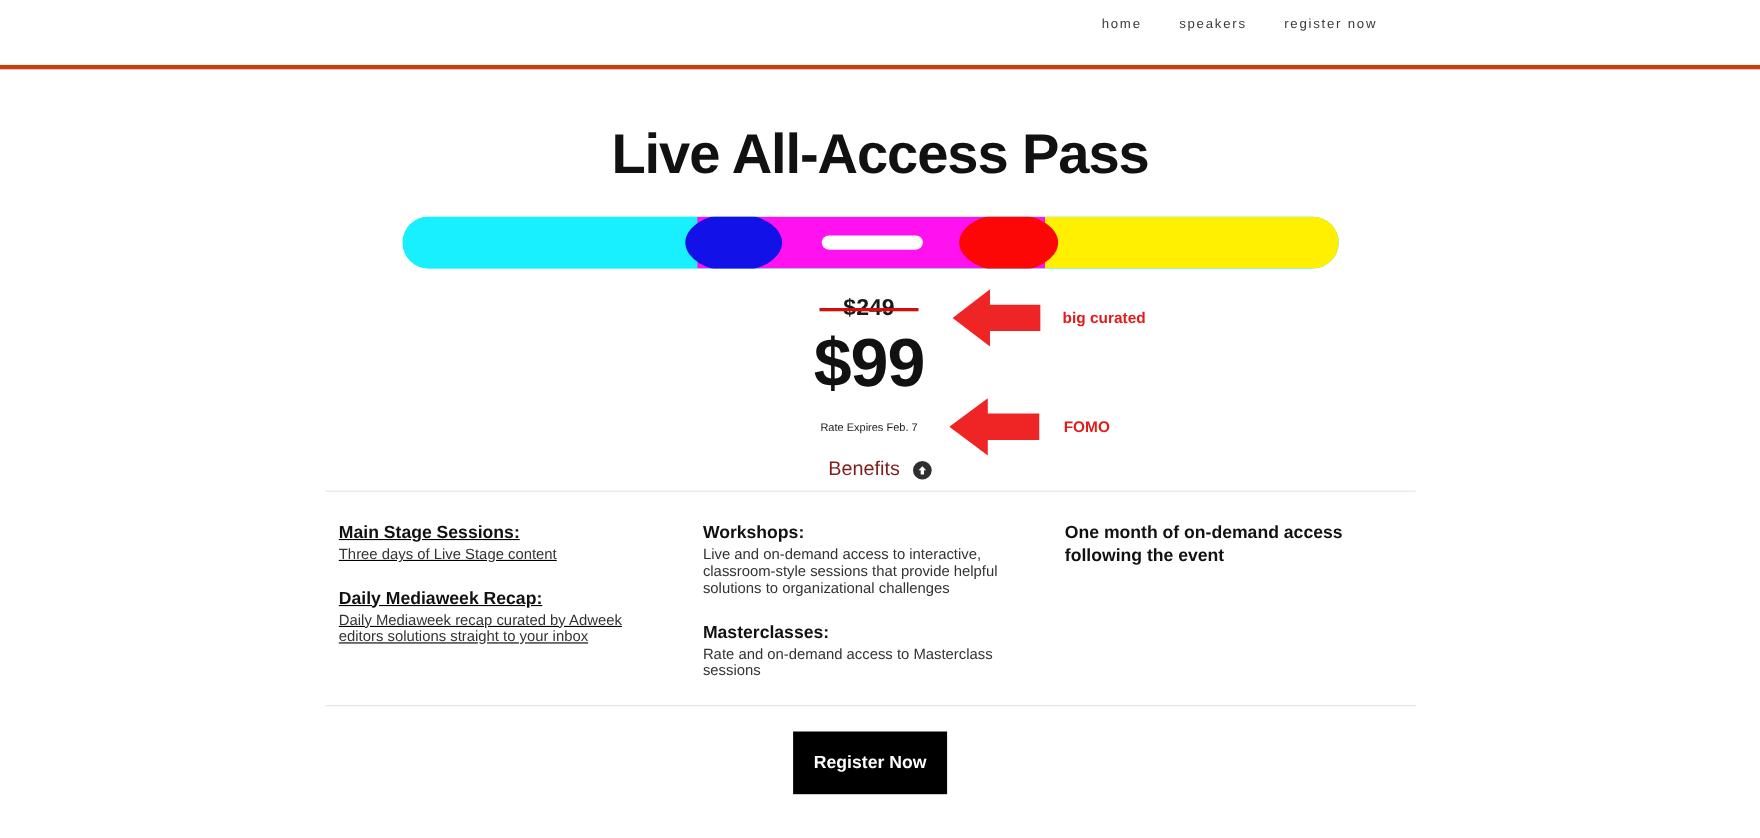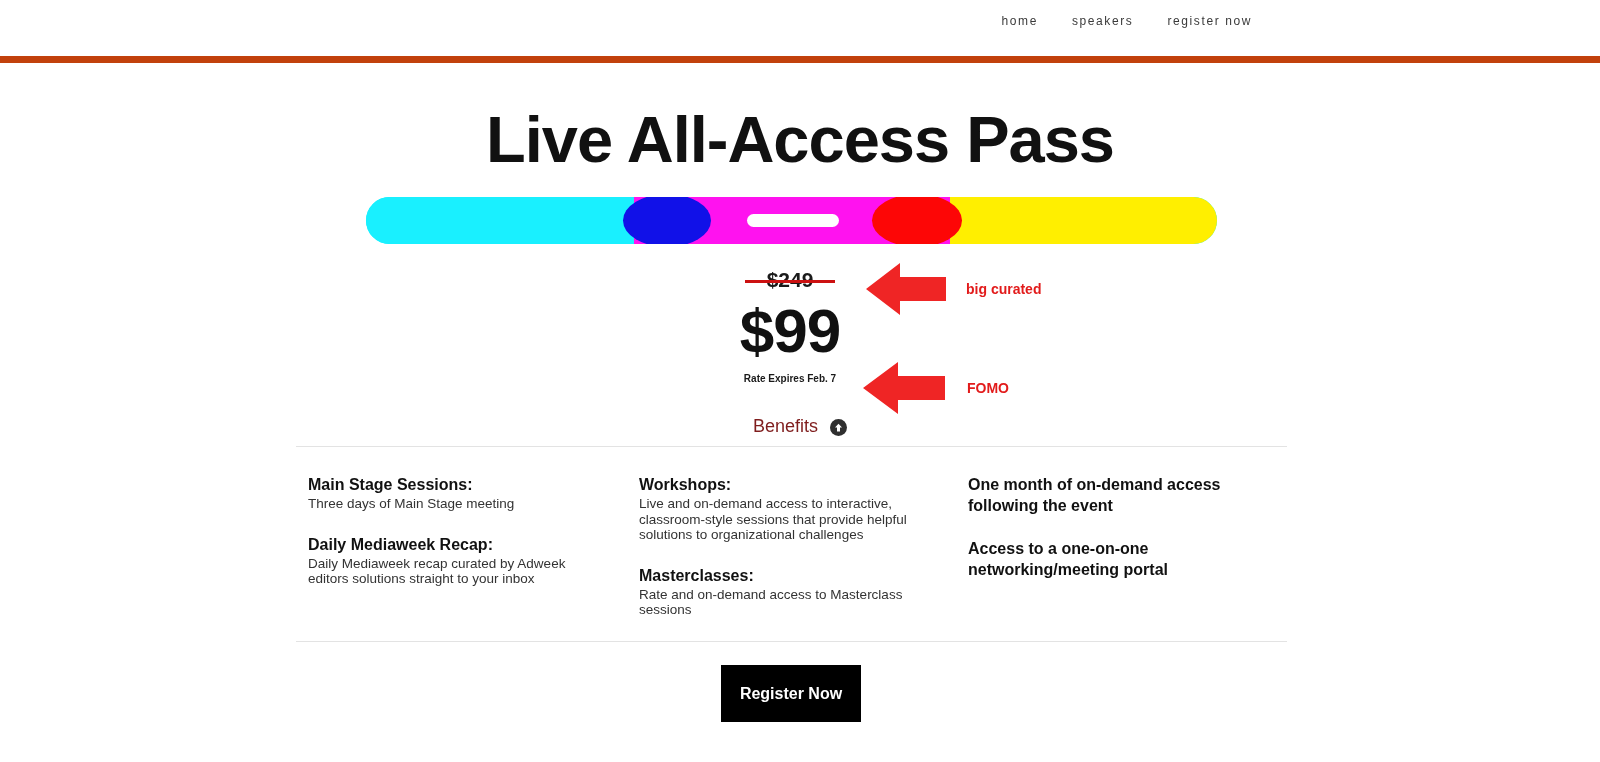--- a/index.html
+++ b/index.html
@@ -20,21 +20,21 @@
     background: #ffffff;
   }
 
   
   #site-header {
     position: absolute;
     left: 0; top: 0;
     width: 1600px;
     height: 63px;
     background: #ffffff;
-    border-bottom: 7px solid #c2410c;
+    border-bottom: 4px solid #c2410c;
   }
   #main-nav {
     position: absolute;
     right: 348px;
     top: 14px;
     display: flex;
     align-items: center;
     gap: 34px;
   }
   .nav-link {
@@ -48,21 +48,21 @@
   }
 
   
   #pass-title {
     position: absolute;
     left: 0; top: 99px;
     width: 1600px;
     text-align: center;
     font-family: "Liberation Sans", sans-serif;
     font-weight: bold;
-    font-size: 65px;
+    font-size: 51px;
     line-height: 82px;
     letter-spacing: -1px;
     color: #111111;
     transform: scaleX(1.0);
   }
 
   
   #color-bar {
     position: absolute;
     left: 366px;
@@ -129,23 +129,23 @@
   #new-price {
     margin-top: 6px;
     font-family: "Liberation Sans", sans-serif;
     font-weight: bold;
     font-size: 62px;
     line-height: 66px;
     color: #111111;
     letter-spacing: -1px;
   }
   #rate-expires {
-    margin-top: 8px;
-    font-family: "Liberation Sans", sans-serif;
-    font-weight: bold;
+    margin-top: 19px;
+    font-family: "Liberation Sans", sans-serif;
+    font-weight: normal;
     font-size: 10px;
     line-height: 13px;
     color: #1a1a1a;
   }
 
   
   .annotation { position: absolute; }
   .arrow-svg { display: block; }
   .annot-label {
     position: absolute;
@@ -200,21 +200,21 @@
 
   
   #benefits-columns {
     position: absolute;
     left: 296px;
     top: 474px;
     width: 991px;
     display: flex;
   }
   .benefit-col { padding-right: 24px; }
-  #benefit-col-0 { width: 330px; padding-left: 12px; }
+  #benefit-col-0 { width: 330px; padding-left: 12px; text-decoration: underline; }
   #benefit-col-1 { width: 330px; padding-left: 13px; }
   #benefit-col-2 { width: 331px; padding-left: 12px; }
 
   .benefit-item { margin-bottom: 22px; }
   .benefit-title {
     font-family: "Liberation Sans", sans-serif;
     font-weight: bold;
     font-size: 16px;
     line-height: 21px;
     color: #111111;
@@ -298,21 +298,21 @@
       </svg>
     </span>
   </div>
 
   <div class="divider" id="divider-top"></div>
 
   <div id="benefits-columns">
     <div class="benefit-col" id="benefit-col-0">
       <div class="benefit-item">
         <div class="benefit-title">Main Stage Sessions:</div>
-        <div class="benefit-desc">Three days of Main Stage meeting</div>
+        <div class="benefit-desc">Three days of Live Stage content</div>
       </div>
       <div class="benefit-item">
         <div class="benefit-title">Daily Mediaweek Recap:</div>
         <div class="benefit-desc">Daily Mediaweek recap curated by Adweek editors solutions straight to your inbox</div>
       </div>
     </div>
 
     <div class="benefit-col" id="benefit-col-1">
       <div class="benefit-item">
         <div class="benefit-title">Workshops:</div>
@@ -321,23 +321,20 @@
       <div class="benefit-item">
         <div class="benefit-title">Masterclasses:</div>
         <div class="benefit-desc">Rate and on-demand access to Masterclass sessions</div>
       </div>
     </div>
 
     <div class="benefit-col" id="benefit-col-2">
       <div class="benefit-item">
         <div class="benefit-title">One month of on-demand access following the event</div>
       </div>
-      <div class="benefit-item">
-        <div class="benefit-title">Access to a one-on-one networking/meeting portal</div>
-      </div>
     </div>
   </div>
 
   <div class="divider" id="divider-bottom"></div>
 
   <button id="register-button">Register Now</button>
 
 </div>
 
 </body></html>

